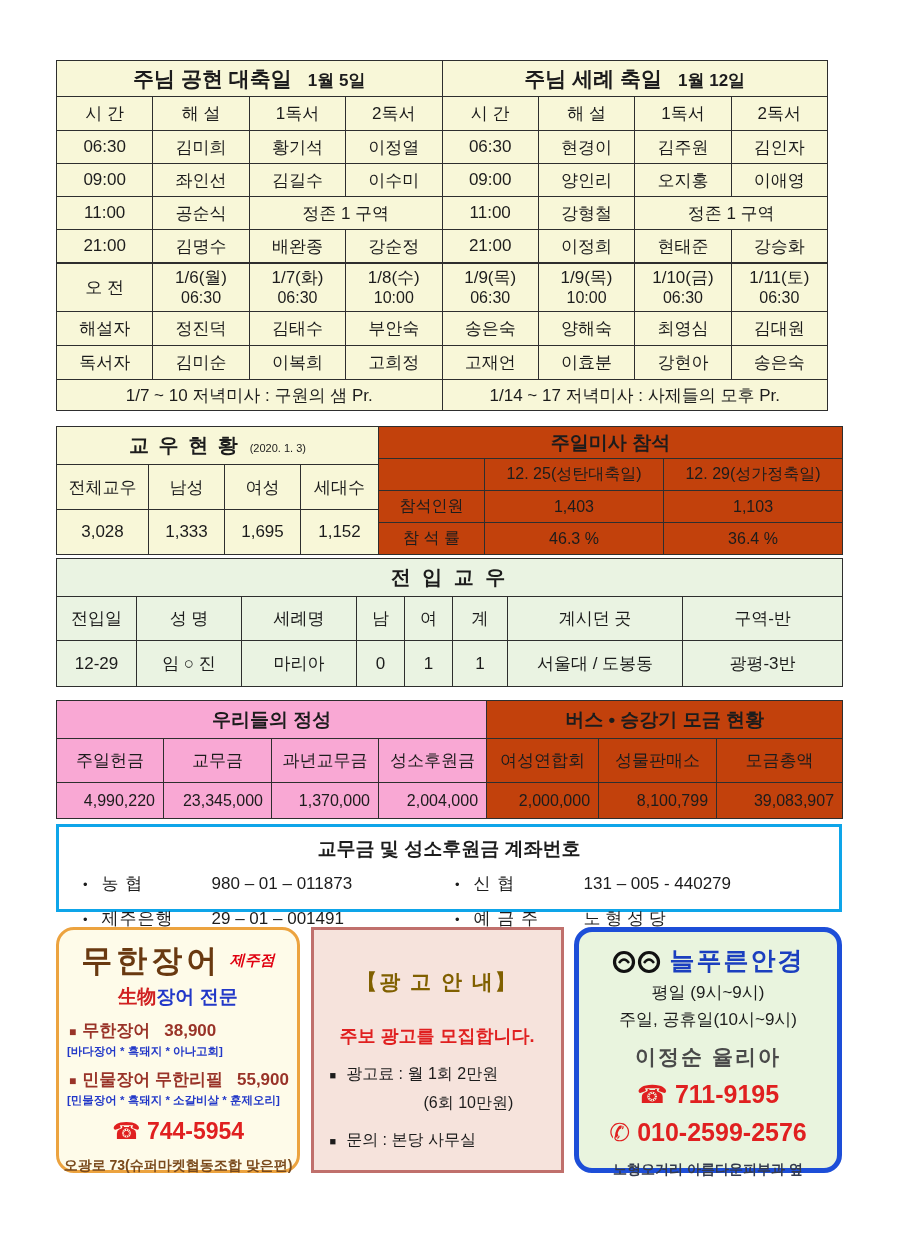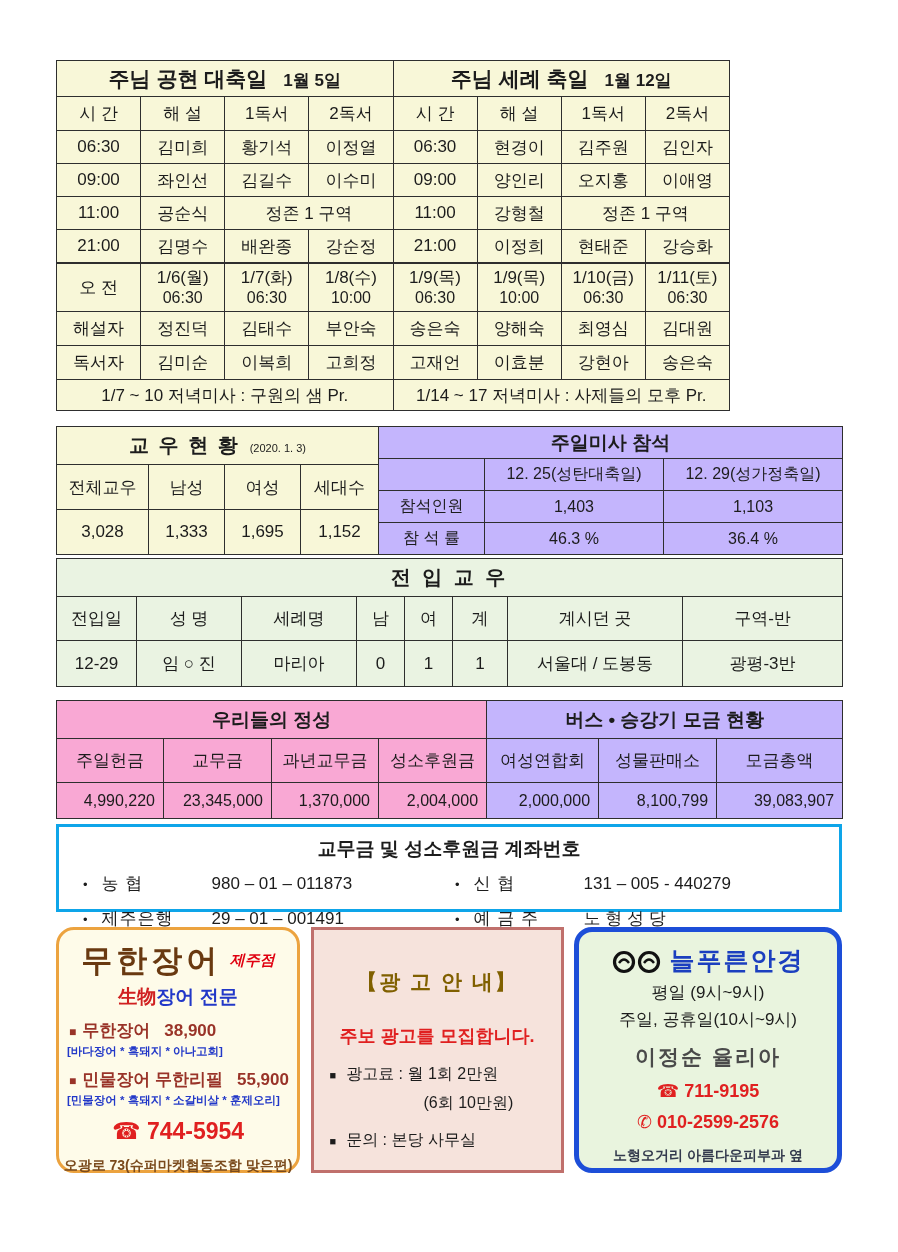--- a/index.html
+++ b/index.html
@@ -1,24 +1,24 @@
 <!DOCTYPE html>
 <html><head>
 <meta charset="utf-8">
 <style>
   * { box-sizing: border-box; }
   body { margin:0; background:#ffffff; font-family:"Liberation Sans","DejaVu Sans",sans-serif; color:#1c1c1c; }
   .page { width:898px; height:1252px; padding:60px 56px 0; position:relative; }
 
-  table { border-collapse:collapse; table-layout:fixed; width:674px; }
+  table { border-collapse:collapse; table-layout:fixed; width:772px; }
   td { border:1px solid #2e2e2e; text-align:center; vertical-align:middle; font-size:17px; padding:0 2px; overflow:hidden; white-space:nowrap; }
 
   
   .yl { background:#F8F7D8; }
-  .pk { background:#c4b5fd;margin-top:48px; }
+  .pk { background:#c2410c;margin-top:48px; }
   .gr { background:#EAF3E2; }
   .bl { background:#f9a8d4; }
 
   
   .t1 td { height:33px; }
   .t1 .ttl { height:36px; font-weight:bold; }
   .t1 .ttl .big { font-size:21px; }
   .t1 .ttl .small { font-size:17px; margin-left:16px; }
   .t1 .hd td { height:34px; }
 
@@ -83,21 +83,21 @@
   .notice-head { font-size:18px; font-weight:bold; color:#E02020; margin-top:28px; }
   .notice-line { font-size:16px; text-align:left; padding-left:16px; margin-top:16px; }
   .notice-line .sq { font-size:11px; margin-right:10px; }
   .notice-cont { font-size:16px; text-align:left; padding-left:110px; margin-top:8px; }
 
   .ad-opt { width:268px; background:#E9F4DE; border:5px solid #1d4ed8; border-radius:18px; padding-top:12px; }
   .opt-title-row { display:flex; align-items:center; justify-content:center; gap:6px; }
   .opt-title { font-size:25px; font-weight:bold; color:#1B3FBF; letter-spacing:2px; }
   .opt-hours { font-size:17px; margin-top:4px; }
   .opt-owner { font-size:21px; font-weight:bold; color:#4A4A4A; margin-top:12px; letter-spacing:2px; }
-  .opt-phone { font-size:18px; font-weight:bold; color:#E02020; margin-top:9px; }
+  .opt-phone { font-size:25px; font-weight:bold; color:#E02020; margin-top:9px; }
   .opt-loc { font-size:14px; font-weight:bold; color:#333A4D; margin-top:14px; }
 </style>
 </head>
 <body>
 
 <div class="page">
 
   <table class="t1">
     <tbody>
         <tr>

